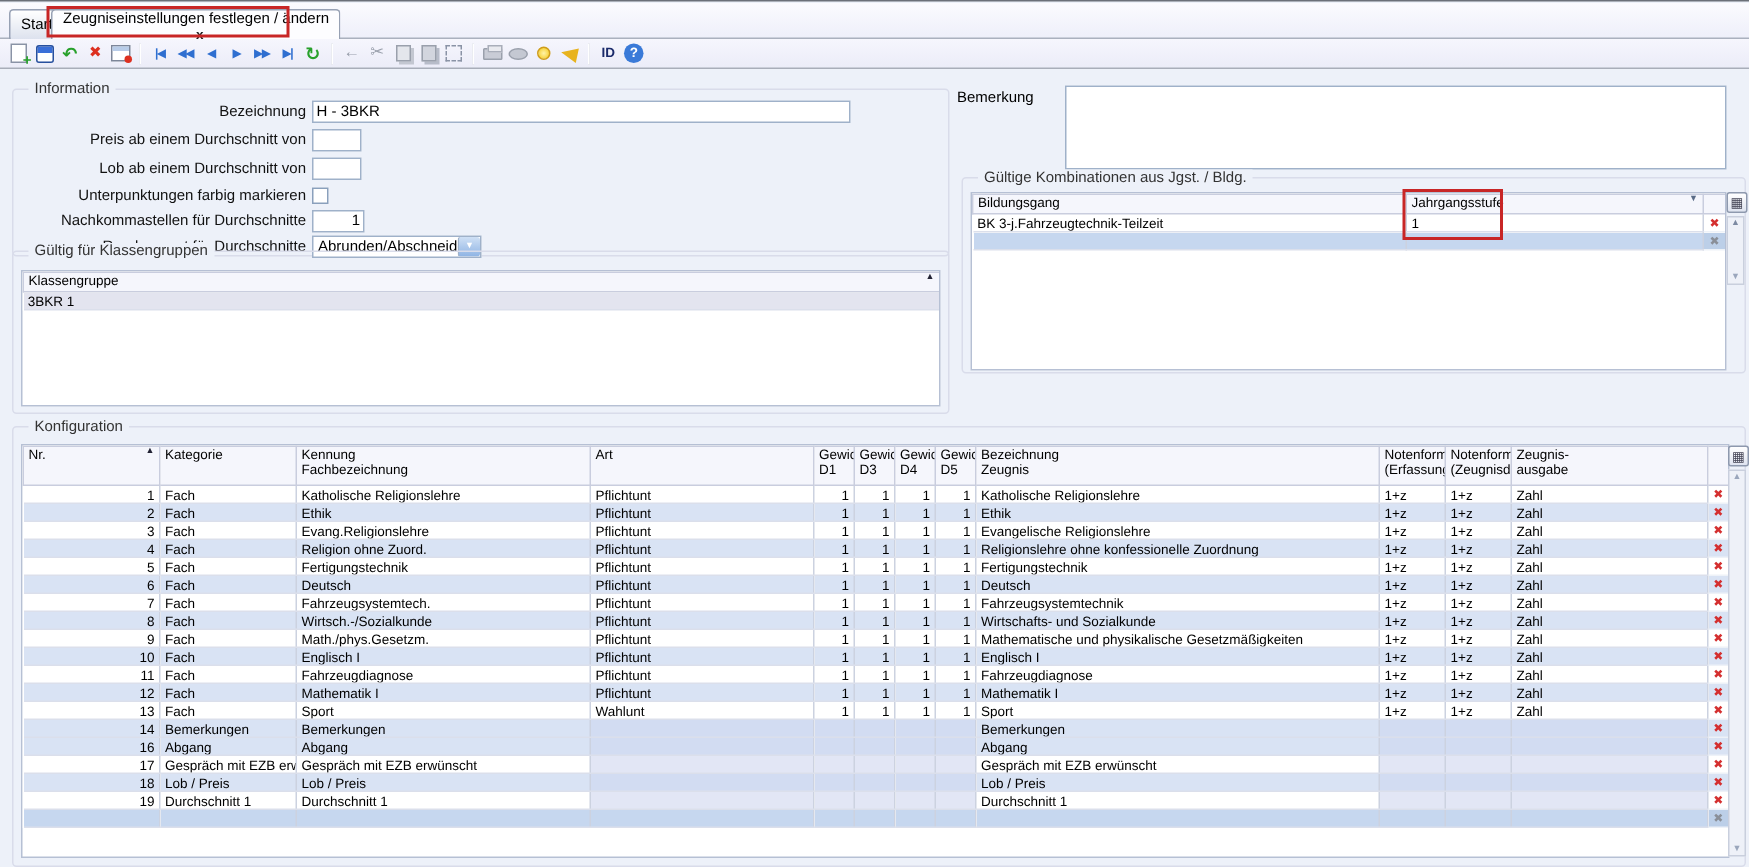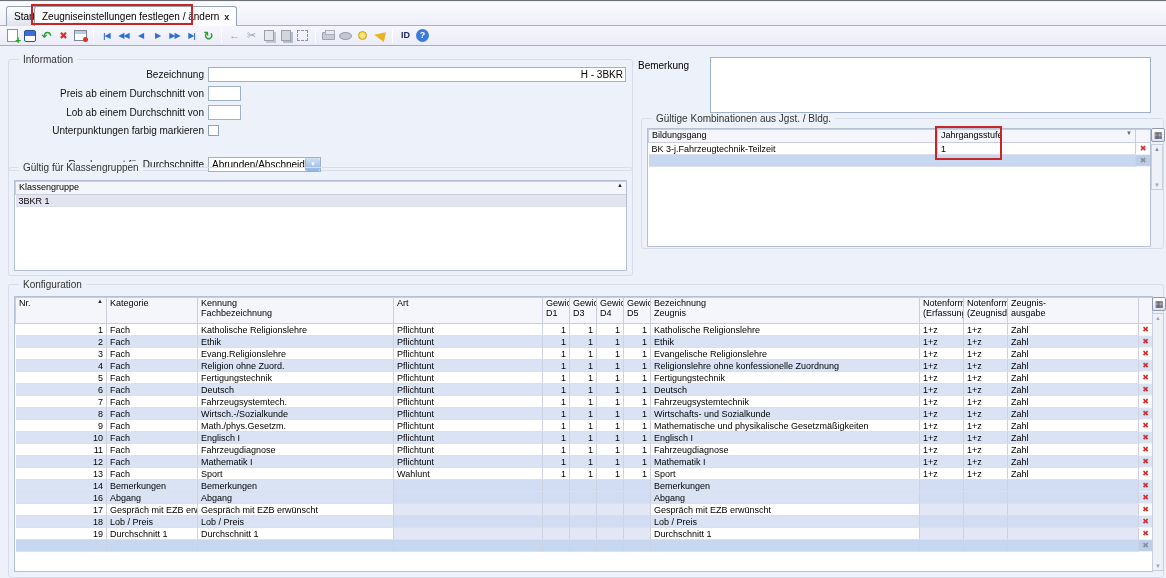--- a/index.html
+++ b/index.html
@@ -100,21 +100,21 @@
 </head>
 <body>
 
 <div id="app">
 
   <div id="tabbar">
     <div class="tab" style="left:6px;">
       <span>Start</span>
       <span class="tab-close">x</span>
     </div>
-    <div class="tab active" style="left:34px;">
+    <div class="tab active" style="left:34px;flex-direction:column;">
       <span>Zeugniseinstellungen festlegen / ändern</span>
       <span class="tab-close">x</span>
     </div>
   </div>
 
   <div id="toolbar">
       <span class="tbtn">
         <span class="ic-new"></span>
       </span>
       <span class="tbtn">
@@ -189,33 +189,37 @@
       </span>
     </div>
 
   <div class="redbox" style="left:31px; top:3px; width:162px; height:21px;"></div>
   <div class="redbox" style="left:935px; top:125px; width:67px; height:34px;"></div>
 
   <div class="gbox" style="left:8px; top:58px; width:625px; height:112px;">
     <span class="gtitle">Information</span>
     <div class="frow" style="left:3px; top:6px;">
       <span class="flabel">Bezeichnung</span>
-      <input class="tbox" style="width: 418px; text-align: right;" value="H - 3BKR">
+      <input class="tbox" style="width: 359px;" value="H - 3BKR">
     </div>
     <div class="frow" style="left:3px; top:44px;">
       <span class="flabel">Lob ab einem Durchschnitt von</span>
       <input class="tbox" style="width: 33px;" value="">
     </div>
     <div class="frow" style="left:3px; top:25px;">
       <span class="flabel">Preis ab einem Durchschnitt von</span>
       <input class="tbox" style="width: 33px;" value="">
     </div>
     <div class="frow" style="left:3px; top:62px;">
       <span class="flabel">Unterpunktungen farbig markieren</span>
       <span class="cb"></span>
+    </div>
+    <div class="frow" style="left:3px; top:79px;">
+      <span class="flabel">Nachkommastellen für Durchschnitte</span>
+      <input class="tbox" style="width: 35px; text-align: right;" value="1">
     </div>
     <div class="frow" style="left:3px; top:96px;">
       <span class="flabel">Rundungsart für Durchschnitte</span>
       <span class="selbox">
         <span class="selval">Abrunden/Abschneiden</span>
         <span class="selbtn">▼</span>
       </span>
     </div>
   </div>
 

